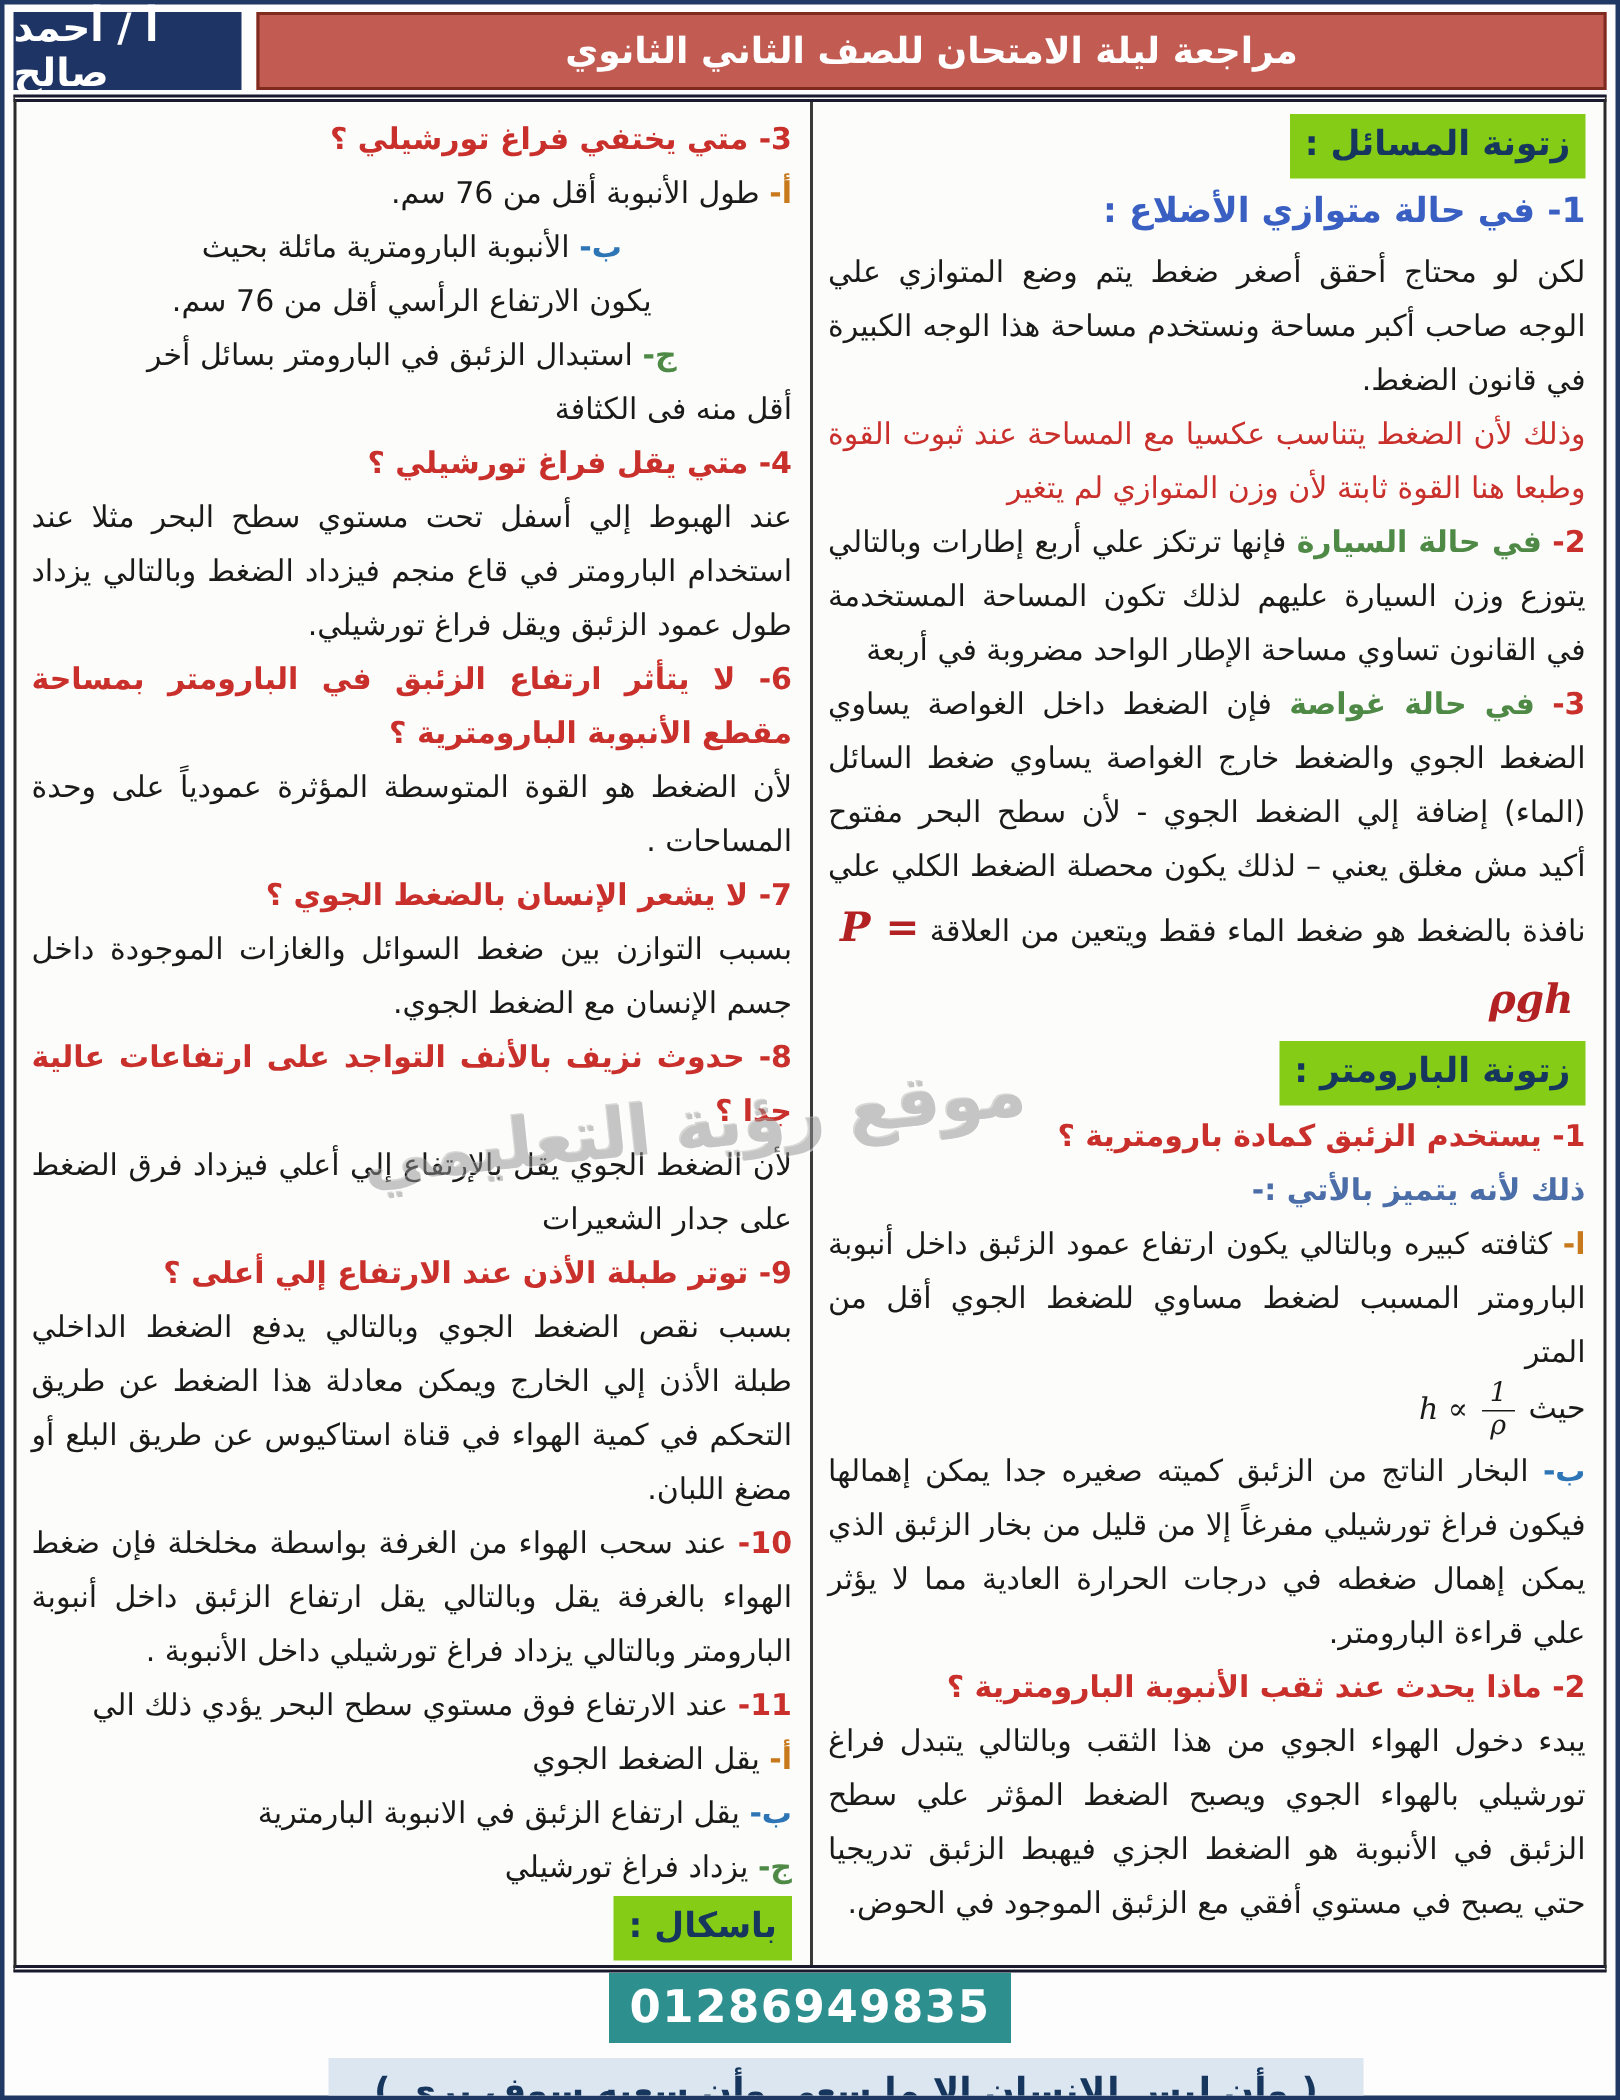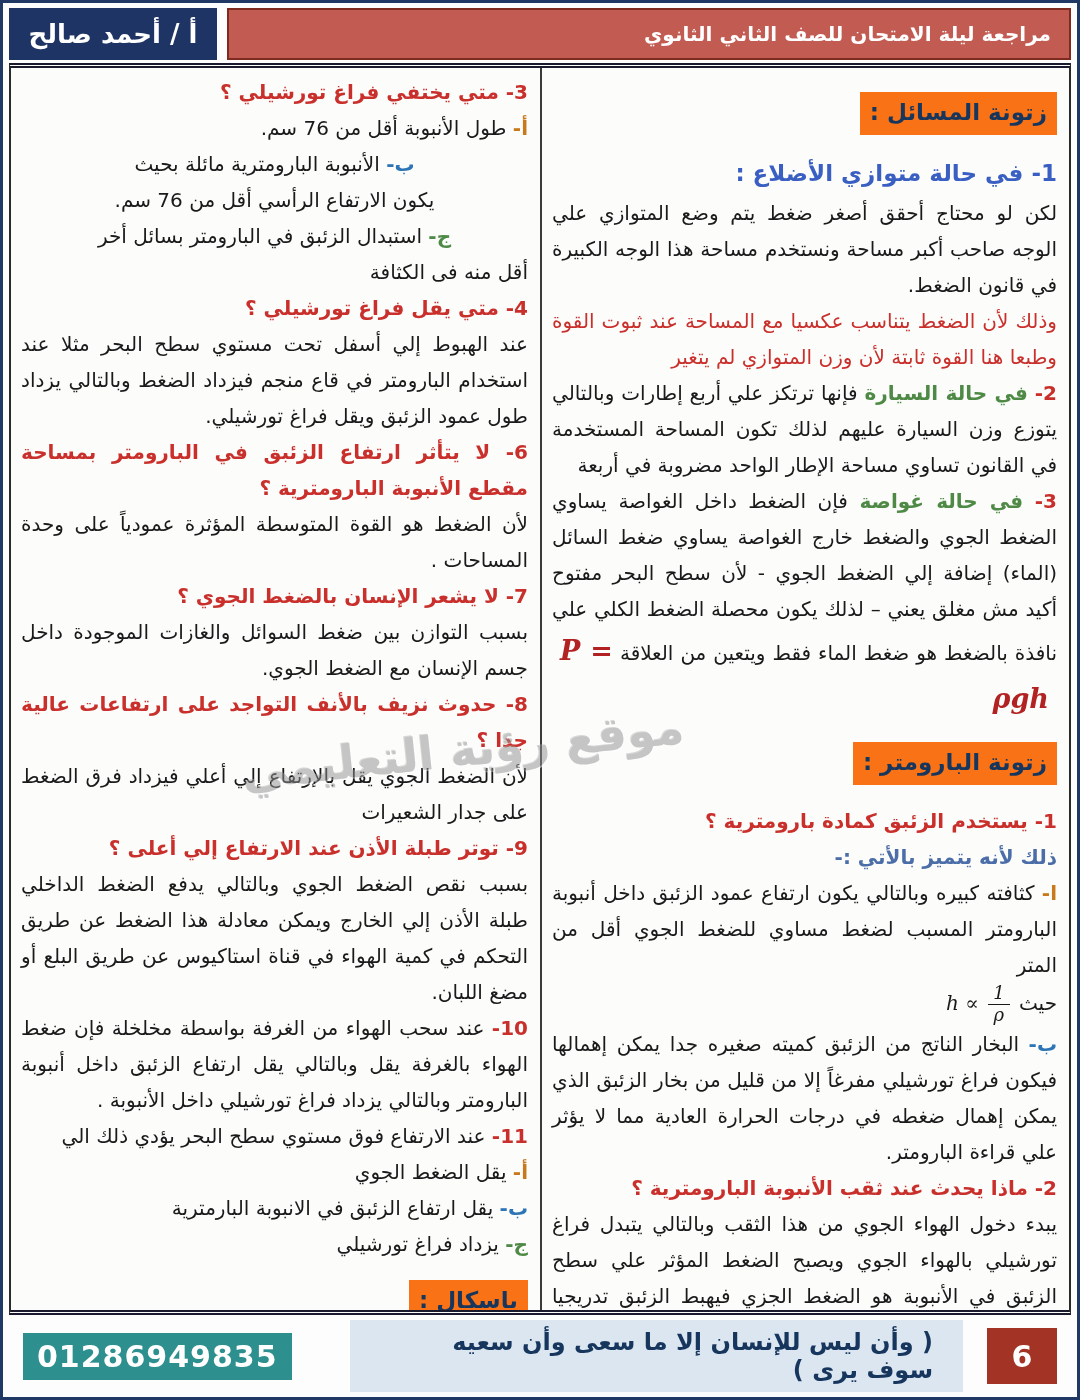--- a/index.html
+++ b/index.html
@@ -5,63 +5,63 @@
   html,body{margin:0;padding:0;background:#e8e8e8;}
   .page{
     position:relative;width:1080px;height:1400px;margin:0 auto;
     background:#fdfdfd;border:3px solid #1F3864;box-sizing:border-box;
     font-family:"DejaVu Sans",sans-serif;color:#1a1a1a;overflow:hidden;
     display:flex;flex-direction:column;
   }
   
   .header{display:flex;align-items:stretch;gap:10px;padding:5px 6px 3px 6px;height:60px;box-sizing:border-box;}
   .teacher-box{
-    width:208px;background:#1E3464;color:#fff;display:flex;align-items:center;justify-content:center;
+    width:152px;background:#1E3464;color:#fff;display:flex;align-items:center;justify-content:center;
     font-weight:bold;font-size:26px;
   }
   .title-bar{
     flex:1;background:#C25B52;border:2px solid #7E2A1F;display:flex;align-items:center;
     color:#fff;font-weight:bold;padding:0 18px;
   }
   .title-bar .brand{font-size:25px;white-space:nowrap;}
-  .title-bar .course{flex:1;text-align:right;font-size:20px;}
+  .title-bar .course{flex:1;text-align:center;font-size:24px;}
   
   .content{
     flex:1;margin:0 6px;border:2px solid #2a2a2a;border-top:5px double #1a1a2e;border-bottom:5px double #1a1a2e;
     display:flex;position:relative;box-sizing:border-box;overflow:hidden;background:#fcfcfb;
   }
   .col{width:50%;box-sizing:border-box;padding:6px 12px 6px 10px;font-size:20px;line-height:1.8;}
   .col-right{border-left:2px solid #3a3a3a;}
   .t{margin:0;text-align:justify;}
   .ctr{text-align:center;}
   .red{color:#C9302C;font-weight:bold;}
   .redplain{color:#C9302C;}
   .green{color:#4E8A46;font-weight:bold;}
   .blueh{color:#3A5FC2;font-weight:bold;font-size:23px;}
   .blues{color:#4B6EA8;font-weight:bold;}
   .lead-or{color:#C8791B;font-weight:bold;}
   .lead-bl{color:#2E75B6;font-weight:bold;}
   .lead-gr{color:#4E8A46;font-weight:bold;}
   .hl{
-    display:inline-block;background:#f97316;color:#17365D;font-weight:bold;
-    font-size:23px;padding:0 10px 2px 10px;margin:18px 0;
+    display:inline-block;background:#84cc16;color:#17365D;font-weight:bold;
+    font-size:23px;padding:0 10px 2px 10px;margin:2px 0;
   }
   
   .math{font-family:"DejaVu Serif",serif;font-style:italic;white-space:nowrap;}
   .frac{display:inline-flex;flex-direction:column;align-items:center;vertical-align:middle;margin:0 3px;}
   .fnum{border-bottom:1.5px solid currentColor;line-height:1.15;padding:0 5px;font-size:18px;}
   .fden{line-height:1.15;font-size:18px;}
   .bigf{font-family:"DejaVu Serif",serif;font-weight:bold;font-style:italic;color:#B22222;font-size:27px;padding:0 8px;}
   .watermark{
     position:absolute;top:655px;left:230px;z-index:5;pointer-events:none;
     font-size:46px;font-weight:bold;color:#909090;opacity:.5;letter-spacing:2px;
     transform:rotate(-6deg);text-shadow:1px 1px 0 #ffffff,-1px -1px 0 #b5b5b5;white-space:nowrap;
   }
   
-  .footer{height:82px;display:flex;align-items:center;padding:0 20px;box-sizing:border-box;gap:10px;}
+  .footer{height:82px;display:flex;align-items:center;padding:0 20px;box-sizing:border-box;gap:10px;flex-direction:column;}
   .phone-badge{
     background:#2E8F8F;color:#fff;font-weight:bold;font-size:30px;padding:6px 14px;letter-spacing:1px;
   }
   .quote-wrap{flex:1;display:flex;justify-content:center;}
   .quote{
     background:#DCE6F1;color:#17365D;font-weight:bold;font-size:24px;padding:8px 30px;margin-left:48px;
   }
   .page-badge{
     background:#A33425;color:#fff;font-weight:bold;font-size:30px;width:70px;height:56px;
     display:flex;align-items:center;justify-content:center;margin-left:14px;

